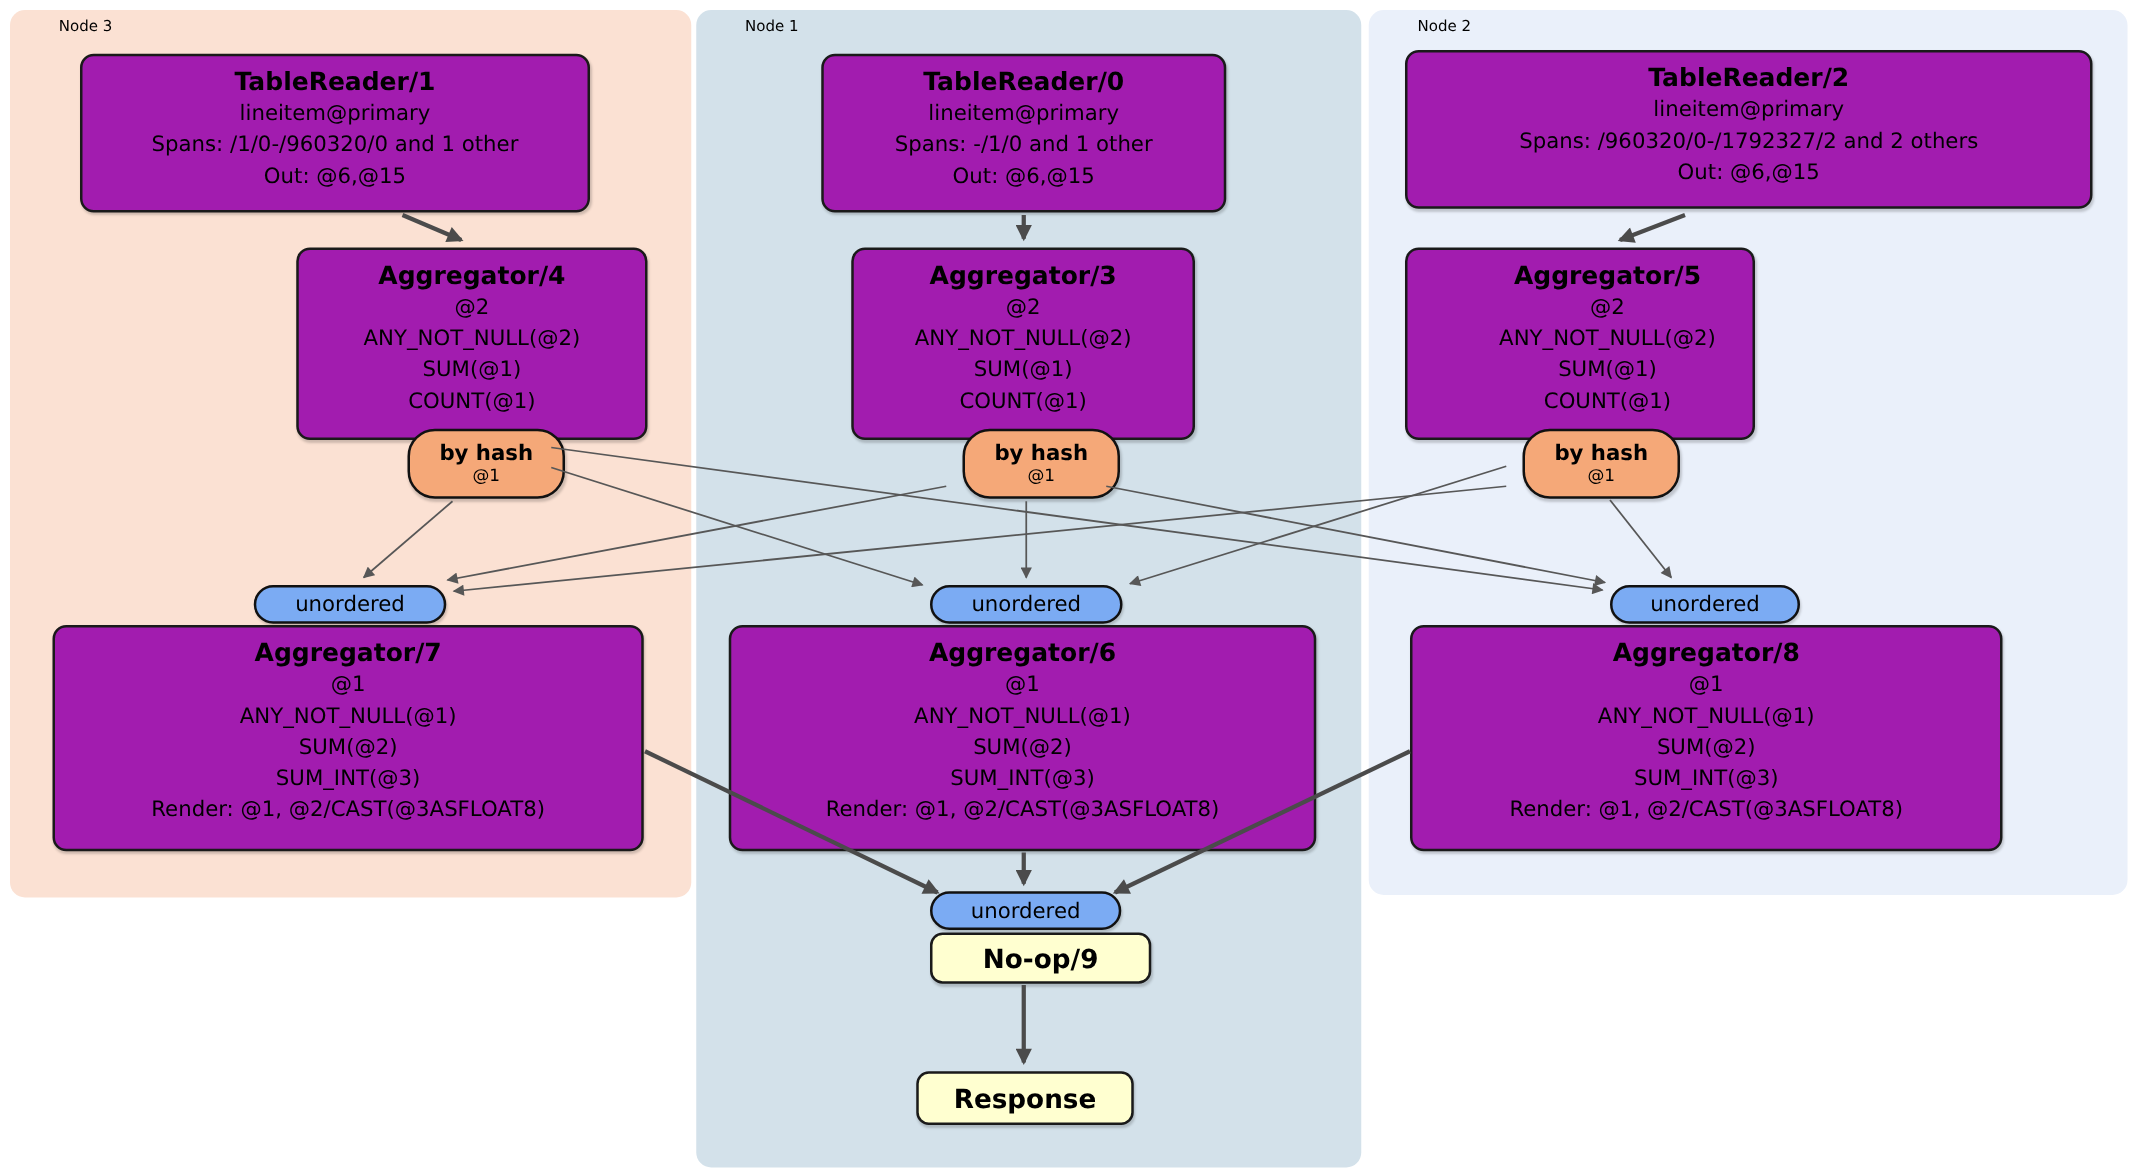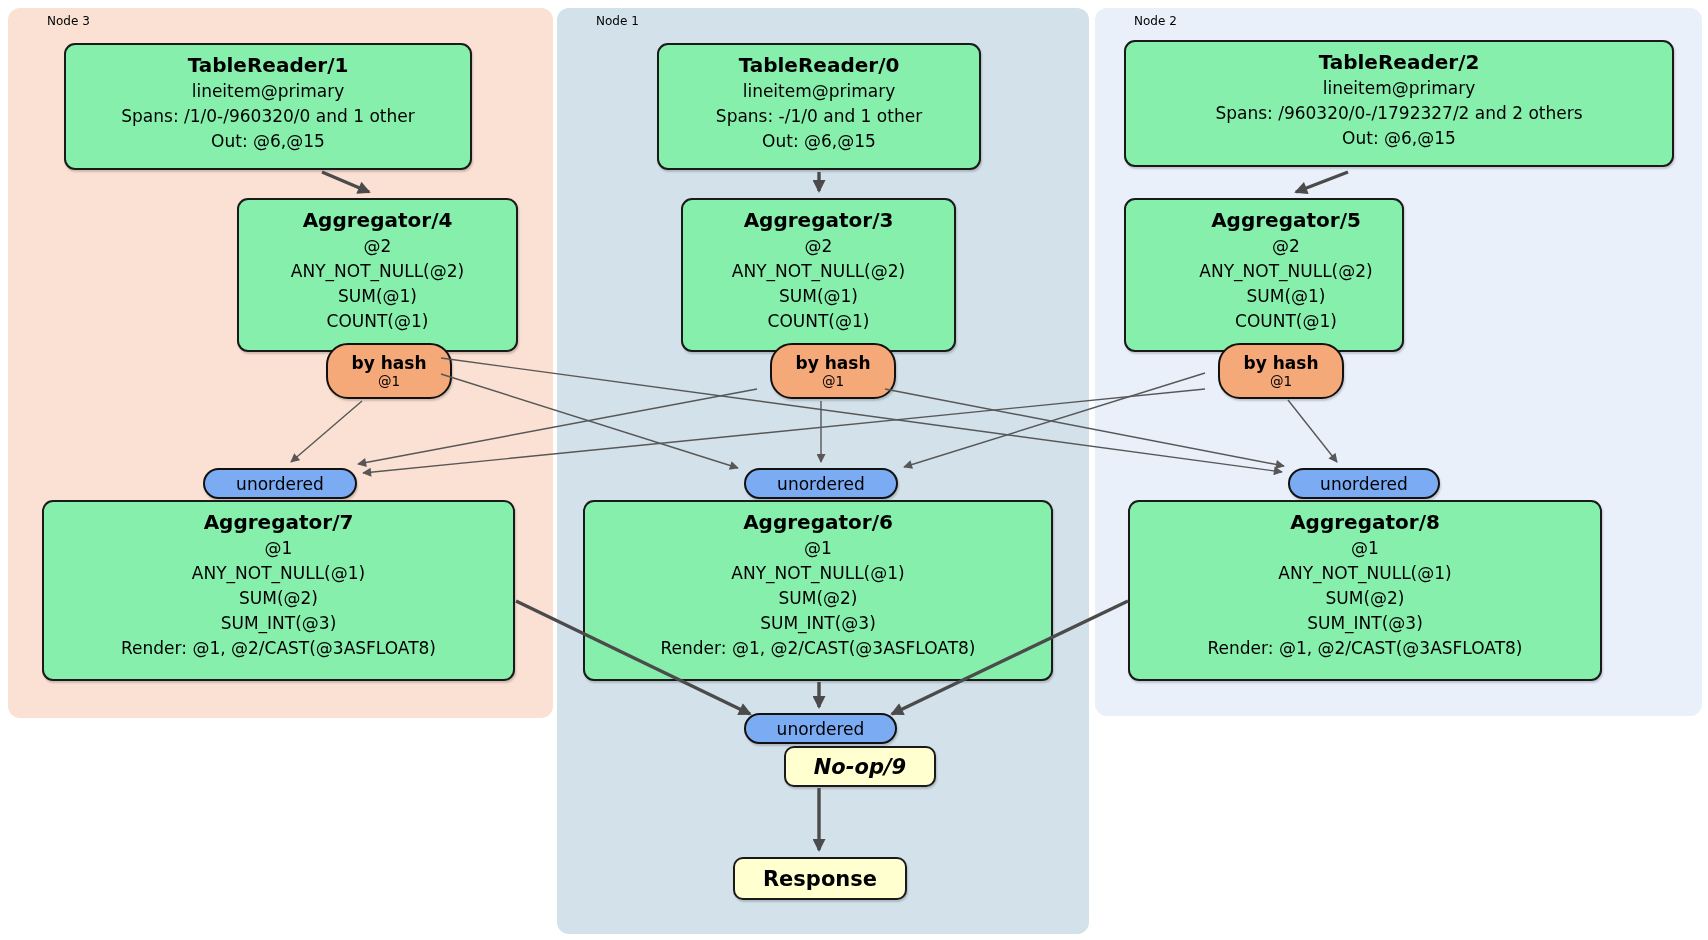--- a/index.html
+++ b/index.html
@@ -7,21 +7,21 @@
   .stage{position:relative;width:1708px;height:940px;overflow:hidden;background:#fff;}
 
   .region{position:absolute;border-radius:12px;z-index:1;}
   .region-n3{background:#fbe1d3;}
   .region-n1{background:#d3e1ea;}
   .region-n2{background:#eaf0fa;}
   .region-label{position:absolute;left:10px;top:6px;font-size:12px;color:#000;margin-left:29px;}
 
   .node{position:absolute;z-index:2;box-sizing:border-box;}
 
-  .pbox{background:#86efac;border:2px solid #1a1a1a;border-radius:11px;text-align:center;
+  .pbox{background:#a21caf;border:2px solid #1a1a1a;border-radius:11px;text-align:center;
         padding-top:7px;box-shadow:1px 2px 2px rgba(0,0,0,0.18);}
   .ptitle{font-size:20px;font-weight:bold;line-height:27px;white-space:nowrap;}
   .pline{font-size:17px;line-height:25px;white-space:nowrap;}
 
   .router{background:#f5a878;border:2px solid #111;border-radius:22px;display:flex;
           flex-direction:column;align-items:center;justify-content:center;
           box-shadow:1px 2px 2px rgba(0,0,0,0.18);margin-left:12px;}
   .rlabel{font-size:17px;font-weight:bold;line-height:20px;}
   .rdetail{font-size:13.5px;line-height:16px;}
 
@@ -130,21 +130,21 @@
   <div class="node pbox" style="left:1128px;top:500px;width:474px;height:181px;">
     <div class="ptitle">Aggregator/8</div>
     <div class="pline">@1</div>
     <div class="pline">ANY_NOT_NULL(@1)</div>
     <div class="pline">SUM(@2)</div>
     <div class="pline">SUM_INT(@3)</div>
     <div class="pline">Render: @1, @2/CAST(@3ASFLOAT8)</div>
   </div>
 
   <div class="node sync" style="left:744px;top:713px;width:153px;height:31px;">unordered</div>
-  <div class="node label-box" style="left:784px;top:746px;width:152px;height:41px;font-style:italic;">No-op/9</div>
+  <div class="node label-box" style="left:744px;top:746px;width:177px;height:41px;">No-op/9</div>
   <div class="node label-box" style="left:733px;top:857px;width:174px;height:43px;">Response</div>
 
   <svg class="edges" width="1708" height="940" viewBox="0 0 1708 940">
     <defs>
       <marker id="athin" viewBox="0 0 10 10" refX="9" refY="5" markerWidth="10" markerHeight="9" orient="auto" markerUnits="userSpaceOnUse">
         <path d="M0,0 L10,5 L0,10 z" fill="#575757"></path>
       </marker>
       <marker id="athick" viewBox="0 0 10 10" refX="8.5" refY="5" markerWidth="15" markerHeight="13" orient="auto" markerUnits="userSpaceOnUse">
         <path d="M0,0 L10,5 L0,10 z" fill="#4b4b4b"></path>
       </marker>

